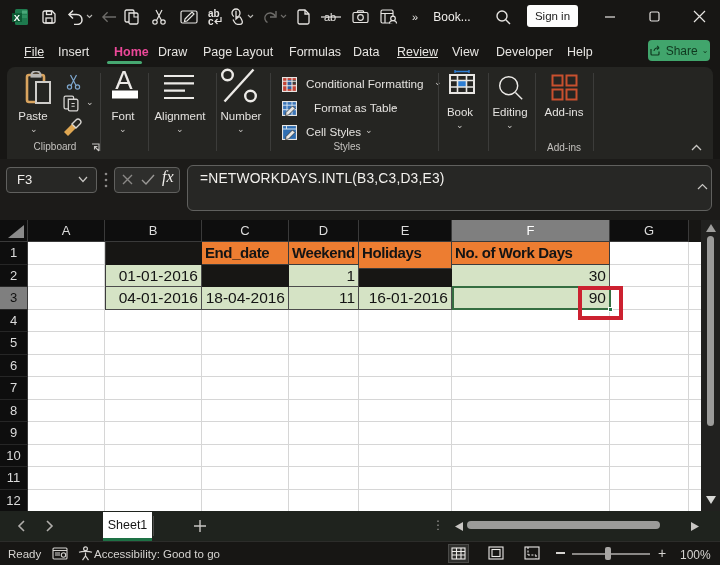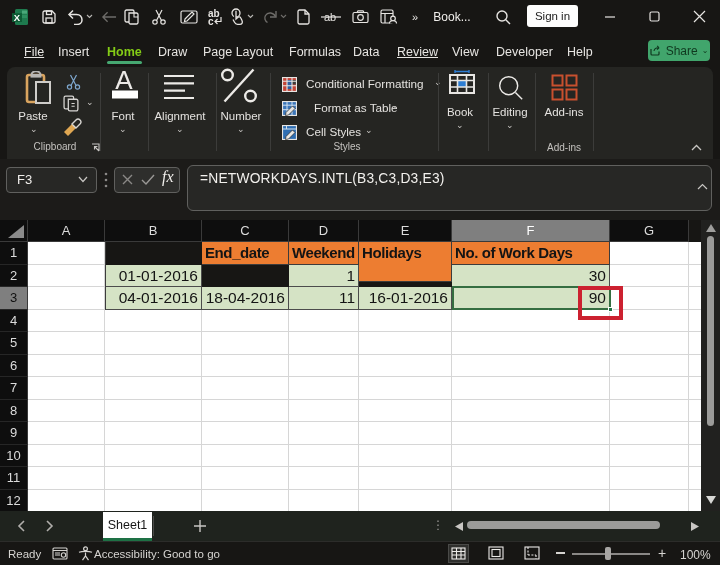--- a/index.html
+++ b/index.html
@@ -187,21 +187,21 @@
   <div class="ticon" style="left:690px;width:18px;">
     <svg width="13" height="13" viewBox="0 0 13 13">
           <path d="M1 1 L12 12 M12 1 L1 12" stroke="#e6e4e1" stroke-width="1.2"></path>
         </svg>
   </div>
 </div>
 
 <div id="menubar">
   <div class="menu" style="left:24px;text-decoration:underline;">File</div>
   <div class="menu" style="left:58px;">Insert</div>
-  <div class="menu" style="left:107px;font-weight:bold;color:#84cc16;">Home</div>
+  <div class="menu" style="left:114px;font-weight:bold;color:#ec4899;">Home</div>
   <div class="abs" style="left:107px;top:28px;width:35px;height:2.5px;background:#46a871;border-radius:2px;"></div>
   <div class="menu" style="left:158px;">Draw</div>
   <div class="menu" style="left:203px;">Page Layout</div>
   <div class="menu" style="left:289px;">Formulas</div>
   <div class="menu" style="left:353px;">Data</div>
   <div class="menu" style="left:397px;text-decoration:underline;">Review</div>
   <div class="menu" style="left:452px;">View</div>
   <div class="menu" style="left:496px;">Developer</div>
   <div class="menu" style="left:567px;">Help</div>
 
@@ -385,21 +385,21 @@
       <div class="rowhdr" style="top: 134.5px; height: 22.5px; line-height: 21.5px;">6</div>
       <div class="rowhdr" style="top: 157px; height: 22.5px; line-height: 21.5px;">7</div>
       <div class="rowhdr" style="top: 179.5px; height: 22.5px; line-height: 21.5px;">8</div>
       <div class="rowhdr" style="top: 202px; height: 22.5px; line-height: 21.5px;">9</div>
       <div class="rowhdr" style="top: 224.5px; height: 22.5px; line-height: 21.5px;">10</div>
       <div class="rowhdr" style="top: 247px; height: 22.5px; line-height: 21.5px;">11</div>
       <div class="rowhdr" style="top: 269.5px; height: 22.5px; line-height: 21.5px;">12</div>
       <div class="cell" style="left: 28px; width: 77px; top: 22px; height: 22.5px; line-height: 21.5px;"></div>
       <div class="cell hdr1" style="left: 202px; width: 87px; top: 22px; height: 22.5px; line-height: 21.5px;">End_date</div>
       <div class="cell hdr1" style="left: 289px; width: 70px; top: 22px; height: 22.5px; line-height: 21.5px;">Weekend</div>
-      <div class="cell hdr1" style="left: 359px; width: 93px; top: 22px; height: 40px; line-height: 21.5px;">Holidays</div>
+      <div class="cell hdr1" style="left: 359px; width: 93px; top: 22px; height: 27px; line-height: 21.5px;">Holidays</div>
       <div class="cell hdr1" style="left: 452px; width: 158px; top: 22px; height: 22.5px; line-height: 21.5px;">No. of Work Days</div>
       <div class="cell" style="left: 610px; width: 79px; top: 22px; height: 22.5px; line-height: 21.5px;"></div>
       <div class="cell" style="left: 689px; width: 12px; top: 22px; height: 22.5px; border-right: none;"></div>
       <div class="cell" style="left: 28px; width: 77px; top: 44.5px; height: 22.5px; line-height: 21.5px;"></div>
       <div class="cell grn" style="left: 105px; width: 97px; top: 44.5px; height: 22.5px; line-height: 21.5px;">01-01-2016</div>
       <div class="cell grn" style="left: 289px; width: 70px; top: 44.5px; height: 22.5px; line-height: 21.5px;">1</div>
       <div class="cell grn" style="left: 452px; width: 158px; top: 44.5px; height: 22.5px; line-height: 21.5px;">30</div>
       <div class="cell" style="left: 610px; width: 79px; top: 44.5px; height: 22.5px; line-height: 21.5px;"></div>
       <div class="cell" style="left: 689px; width: 12px; top: 44.5px; height: 22.5px; border-right: none;"></div>
       <div class="cell" style="left: 28px; width: 77px; top: 67px; height: 22.5px; line-height: 21.5px;"></div>

